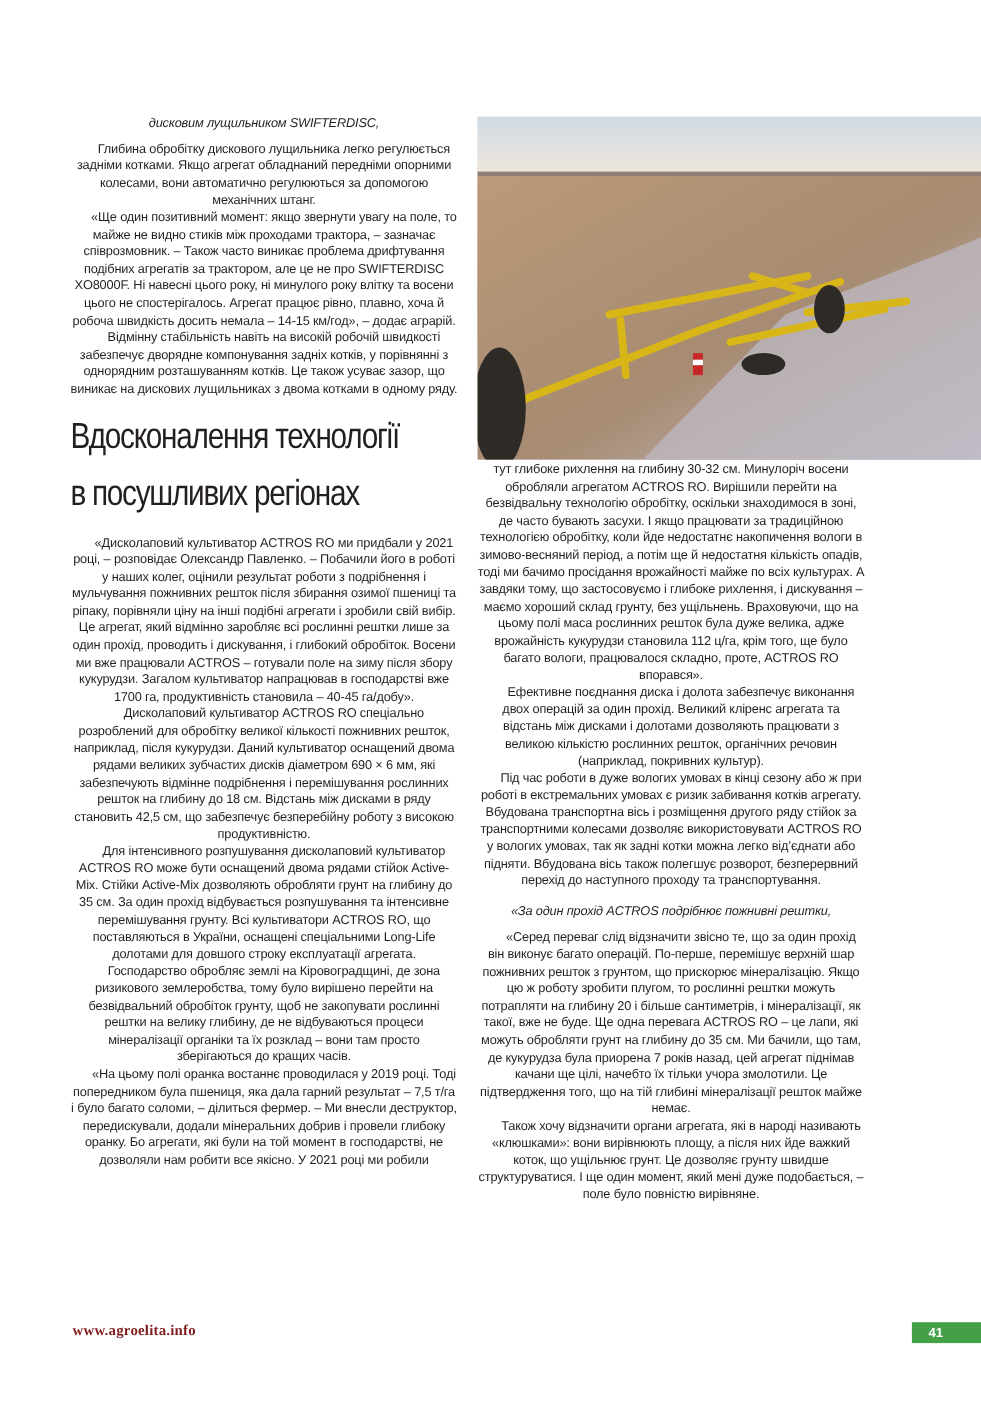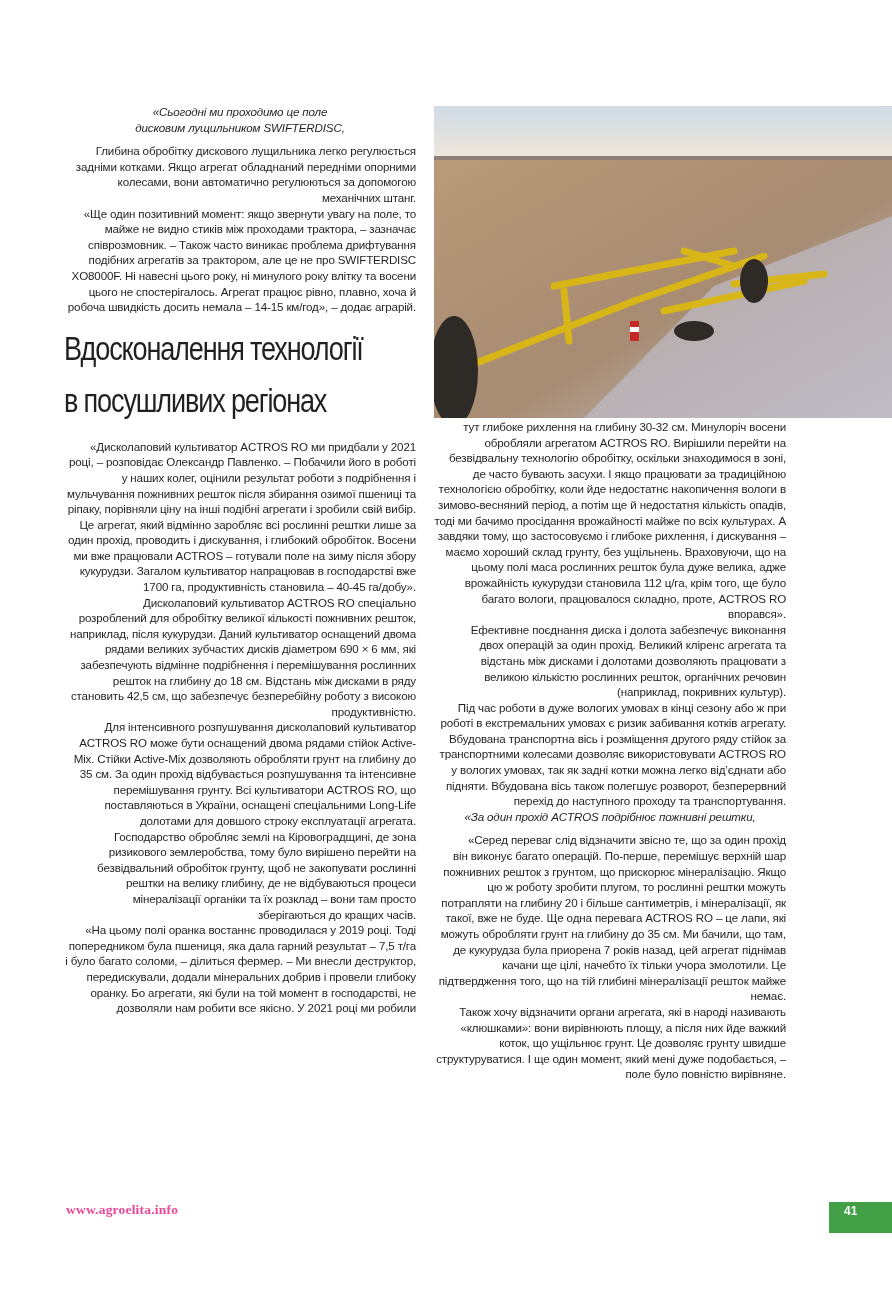--- a/index.html
+++ b/index.html
@@ -2,43 +2,43 @@
 <html><head>
 <meta charset="utf-8">
 <style>
   html, body { margin: 0; padding: 0; background: #ffffff; }
   body { width: 892px; height: 1296px; position: relative; overflow: hidden;
          font-family: "Liberation Sans", "DejaVu Sans", sans-serif; color: #231f20; }
   .col { position: absolute; font-size: 11.6px; line-height: 15.6px; letter-spacing: -0.15px; }
   .col-left { left: 64px; top: 104px; width: 352px; }
   .col-right { left: 434px; top: 419px; width: 352px; }
   .quote { font-style: italic; text-align: center; margin: 0 0 8px 0; line-height: 15.6px; }
-  .para { margin: 0; text-indent: 18px; text-align: right; }
+  .para { margin: 0; text-indent: 18px; text-align: center; }
   .para.noindent { text-indent: 0; }
   .heading { font-family: "Liberation Sans", "DejaVu Sans", sans-serif; font-weight: 300;
              font-size: 33px; line-height: 52px; letter-spacing: -1.4px; margin: 8px 0 12px 0;
              color: #231f20; transform: scaleX(0.82); transform-origin: left; white-space: nowrap; }
   .photo { position: absolute; left: 434px; top: 106px; width: 458px; height: 312px; overflow: hidden;
            background: linear-gradient(180deg, #d9e3ec 0%, #e9e4da 14%, #c9a887 17%, #b79a7c 30%, #a98e74 55%, #b6aeae 75%, #c9c6cc 100%); }
   .photo svg { position: absolute; left: 0; top: 0; }
   .footer-url { position: absolute; left: 66px; top: 1202px; font-family: "Liberation Serif", "DejaVu Serif", serif;
-                font-weight: bold; font-size: 13.5px; color: #ec4899; letter-spacing: 0.2px; }
-  .page-num { position: absolute; left: 829px; top: 1202px; width: 63px; height: 31px; background: #43a047;
+                font-weight: bold; font-size: 13.5px; color: #7f1d1d; letter-spacing: 0.2px; }
+  .page-num { position: absolute; left: 829px; top: 1202px; width: 63px; height: 19px; background: #43a047;
               color: #ffffff; font-weight: bold; font-size: 12px; line-height: 19px; text-indent: 15px; }
 </style>
 </head>
 <body>
 
 <div class="col col-left">
   <div class="quote">
-    <div>«Сьогодні ми проходимо це поле</div>
     <div>дисковим лущильником SWIFTERDISC,</div>
   </div>
   <p class="para">Глибина обробітку дискового лущильника легко регулюється задніми котками. Якщо агрегат обладнаний передніми опорними колесами, вони автоматично регулюються за допомогою механічних штанг.</p>
   <p class="para">«Ще один позитивний момент: якщо звернути увагу на поле, то майже не видно стиків між проходами трактора, – зазначає співрозмовник. – Також часто виникає проблема дрифтування подібних агрегатів за трактором, але це не про SWIFTERDISC XO8000F. Ні навесні цього року, ні минулого року влітку та восени цього не спостерігалось. Агрегат працює рівно, плавно, хоча й робоча швидкість досить немала – 14-15 км/год», – додає аграрій.</p>
+  <p class="para">Відмінну стабільність навіть на високій робочій швидкості забезпечує дворядне компонування задніх котків, у порівнянні з однорядним розташуванням котків. Це також усуває зазор, що виникає на дискових лущильниках з двома котками в одному ряду.</p>
 
   <h2 class="heading">
     <div>Вдосконалення технології</div>
     <div>в посушливих регіонах</div>
   </h2>
 
   <p class="para">«Дисколаповий культиватор ACTROS RO ми придбали у 2021 році, – розповідає Олександр Павленко. –  Побачили його в роботі у наших колег, оцінили результат роботи з подрібнення і мульчування пожнивних решток після збирання озимої пшениці та ріпаку, порівняли ціну на інші подібні агрегати і зробили свій вибір. Це агрегат, який відмінно заробляє всі рослинні рештки лише за один прохід, проводить і дискування, і глибокий обробіток. Восени ми вже працювали ACTROS – готували поле на зиму після збору кукурудзи. Загалом культиватор напрацював в господарстві вже 1700 га, продуктивність становила – 40-45 га/добу».</p>
   <p class="para">Дисколаповий культиватор ACTROS RO спеціально розроблений для обробітку великої кількості пожнивних решток, наприклад, після кукурудзи. Даний культиватор оснащений двома рядами великих зубчастих дисків діаметром 690 × 6 мм, які забезпечують відмінне подрібнення і перемішування рослинних решток на глибину до 18 см. Відстань між дисками в ряду становить 42,5 см, що забезпечує безперебійну роботу з високою продуктивністю.</p>
   <p class="para">Для інтенсивного розпушування дисколаповий культиватор ACTROS RO може бути оснащений двома рядами стійок Active-Mix. Стійки Active-Mix дозволяють обробляти грунт на глибину до 35 см. За один прохід відбувається розпушування та інтенсивне перемішування грунту. Всі культиватори ACTROS RO, що поставляються в України, оснащені спеціальними Long-Life долотами для довшого строку експлуатації агрегата.</p>
   <p class="para">Господарство обробляє землі на Кіровоградщині, де зона ризикового землеробства, тому було вирішено перейти на безвідвальний обробіток грунту, щоб не закопувати рослинні рештки на велику глибину, де не відбуваються процеси мінералізації органіки та їх розклад – вони там просто зберігаються до кращих часів.</p>
@@ -79,21 +79,21 @@
     </g>
     <rect x="196" y="215" width="9" height="20" fill="#c62828"></rect>
     <rect x="196" y="221" width="9" height="5" fill="#ffffff"></rect>
   </svg>
 </div>
 
 <div class="col col-right">
   <p class="para noindent">тут глибоке рихлення на глибину 30-32 см. Минулоріч восени обробляли агрегатом ACTROS RO. Вирішили перейти на безвідвальну технологію обробітку, оскільки знаходимося в зоні, де часто бувають засухи. І якщо працювати за традиційною технологією обробітку, коли йде недостатнє накопичення вологи в зимово-весняний період, а потім ще й недостатня кількість опадів, тоді ми бачимо просідання врожайності майже по всіх культурах. А завдяки тому, що застосовуємо і глибоке рихлення, і дискування – маємо хороший склад грунту, без ущільнень. Враховуючи, що на цьому полі маса рослинних решток була дуже велика, адже врожайність кукурудзи становила 112 ц/га, крім того, ще було багато вологи, працювалося складно, проте, ACTROS RO впорався».</p>
   <p class="para">Ефективне поєднання диска і долота забезпечує виконання двох операцій за один прохід. Великий кліренс агрегата та відстань між дисками і долотами дозволяють працювати з великою кількістю рослинних решток, органічних речовин (наприклад, покривних культур).</p>
   <p class="para">Під час роботи в дуже вологих умовах в кінці сезону або ж при роботі в екстремальних умовах є ризик забивання котків агрегату. Вбудована транспортна вісь і розміщення другого ряду стійок за транспортними колесами дозволяє використовувати ACTROS RO у вологих умовах, так як задні котки можна легко від’єднати або підняти. Вбудована вісь також полегшує розворот, безперервний перехід до наступного проходу та транспортування.</p>
-  <div class="quote" style="">
+  <div class="quote" style="margin-top:12px;">
     <div>«За один прохід ACTROS подрібнює пожнивні рештки,</div>
   </div>
   <p class="para">«Серед переваг слід відзначити звісно те, що за один прохід він виконує багато операцій. По-перше, перемішує верхній шар пожнивних решток з грунтом, що прискорює мінералізацію. Якщо цю ж роботу зробити плугом, то рослинні рештки можуть потрапляти на глибину 20 і більше сантиметрів, і мінералізації, як такої, вже не буде. Ще одна перевага ACTROS RO – це лапи, які можуть обробляти грунт на глибину до 35 см. Ми бачили, що там, де кукурудза була приорена 7 років назад, цей агрегат піднімав качани ще цілі, начебто їх тільки учора змолотили. Це підтвердження того, що на тій глибині мінералізації решток майже немає.</p>
   <p class="para">Також хочу відзначити органи агрегата, які в народі називають «клюшками»: вони вирівнюють площу, а після них йде важкий коток, що ущільнює грунт. Це дозволяє грунту швидше структуруватися. І ще один момент, який мені дуже подобається, –  поле було повністю вирівняне.</p>
 </div>
 
 <a class="footer-url">www.agroelita.info</a>
 <div class="page-num">41</div>
 
 </body></html>

